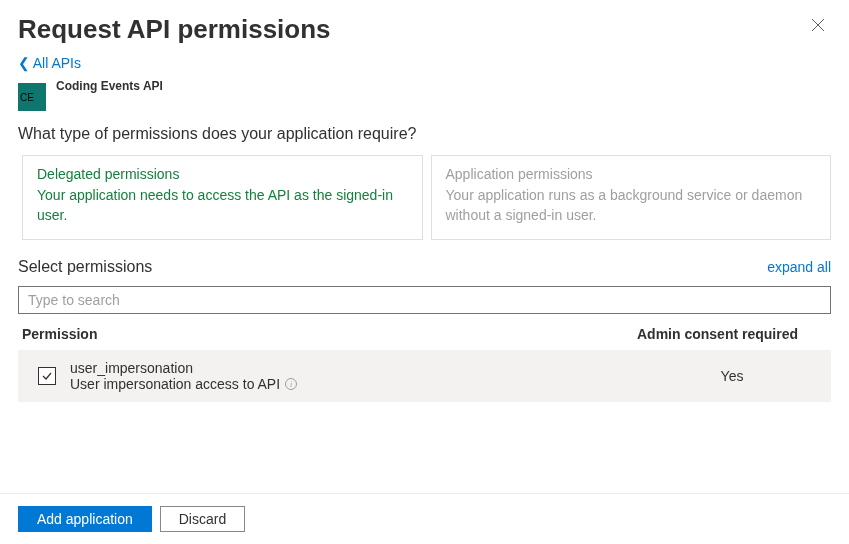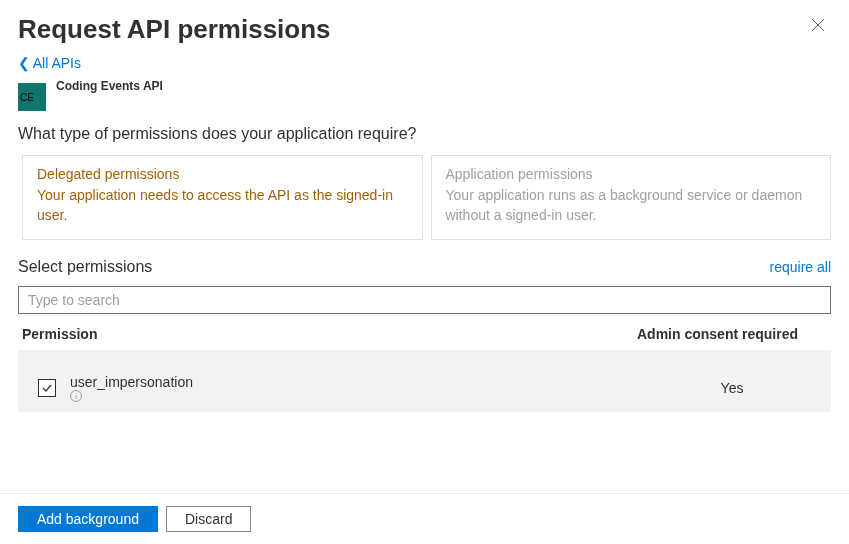--- a/index.html
+++ b/index.html
@@ -97,21 +97,21 @@
     }
     .perm-card .card-title {
       font-size: 14px;
       margin-bottom: 4px;
     }
     .perm-card .card-desc {
       font-size: 14px;
       line-height: 1.4;
     }
     .perm-card.selected {
-      color: #a16207;
+      color: #15803d;
     }
     .perm-card.disabled .card-title,
     .perm-card.disabled .card-desc {
       color: #a19f9d;
     }
     .select-header {
       display: flex;
       justify-content: space-between;
       align-items: baseline;
       padding: 4px 18px 10px 18px;
@@ -159,21 +159,21 @@
       text-align: left;
     }
     .col-admin-val {
       width: 190px;
       text-align: center;
     }
     .table-row {
       display: flex;
       align-items: center;
       background: #f3f2f1;
-      padding: 24px 4px 10px 20px;
+      padding: 10px 4px 10px 20px;
     }
     .checkbox {
       width: 18px;
       height: 18px;
       border: 1px solid #323130;
       display: flex;
       align-items: center;
       justify-content: center;
       margin-right: 14px;
       cursor: pointer;
@@ -267,44 +267,45 @@
     <div class="card-desc">Your application needs to access the API as the signed-in user.</div>
   </div>
   <div class="perm-card disabled">
     <div class="card-title">Application permissions</div>
     <div class="card-desc">Your application runs as a background service or daemon without a signed-in user.</div>
   </div>
 </div>
 
 <div class="select-header">
   <div class="lbl">Select permissions</div>
-  <div class="expand">require all</div>
+  <div class="expand">expand all</div>
 </div>
 
 <div class="search-box">
   <input type="text" placeholder="Type to search" style="">
 </div>
 
 <div class="table">
   <div class="table-head">
     <div class="col-perm">Permission</div>
     <div class="col-admin">Admin consent required</div>
   </div>
   <div class="table-row">
     <div class="checkbox">
       <svg viewBox="0 0 12 12">
           <path d="M2 6 L5 9 L10 3" stroke="#323130" stroke-width="1.2" fill="none"></path>
         </svg>
     </div>
     <div class="col-perm perm-text">
       <div class="pname">user_impersonation</div>
       <div class="pdesc">
+        <span>User impersonation access to API</span>
         <span class="info-icon">i</span>
       </div>
     </div>
     <div class="col-admin-val">Yes</div>
   </div>
 </div>
 
 <div class="footer">
-  <button class="btn btn-primary">Add background</button>
+  <button class="btn btn-primary">Add application</button>
   <button class="btn btn-secondary">Discard</button>
 </div>
 
 </body></html>

